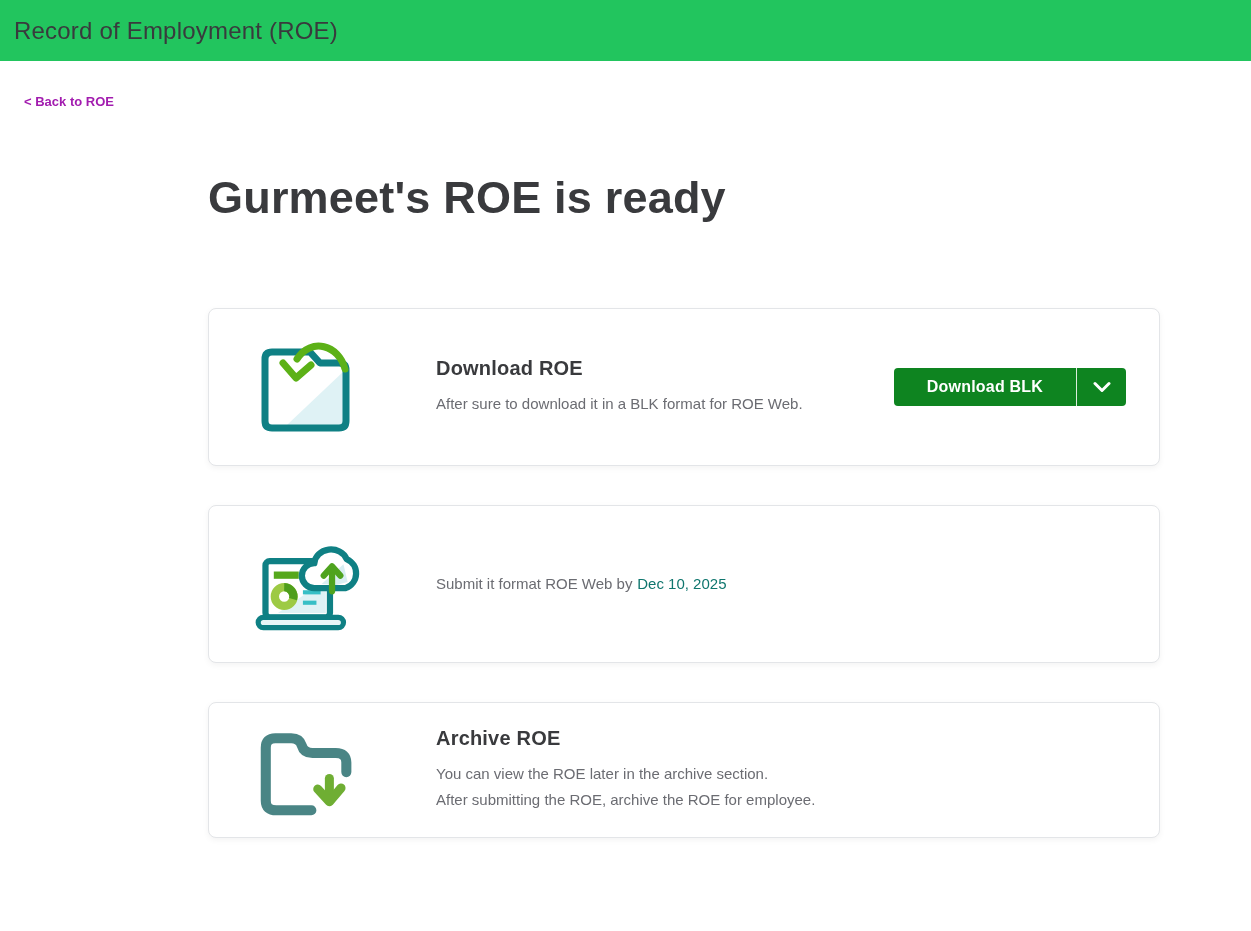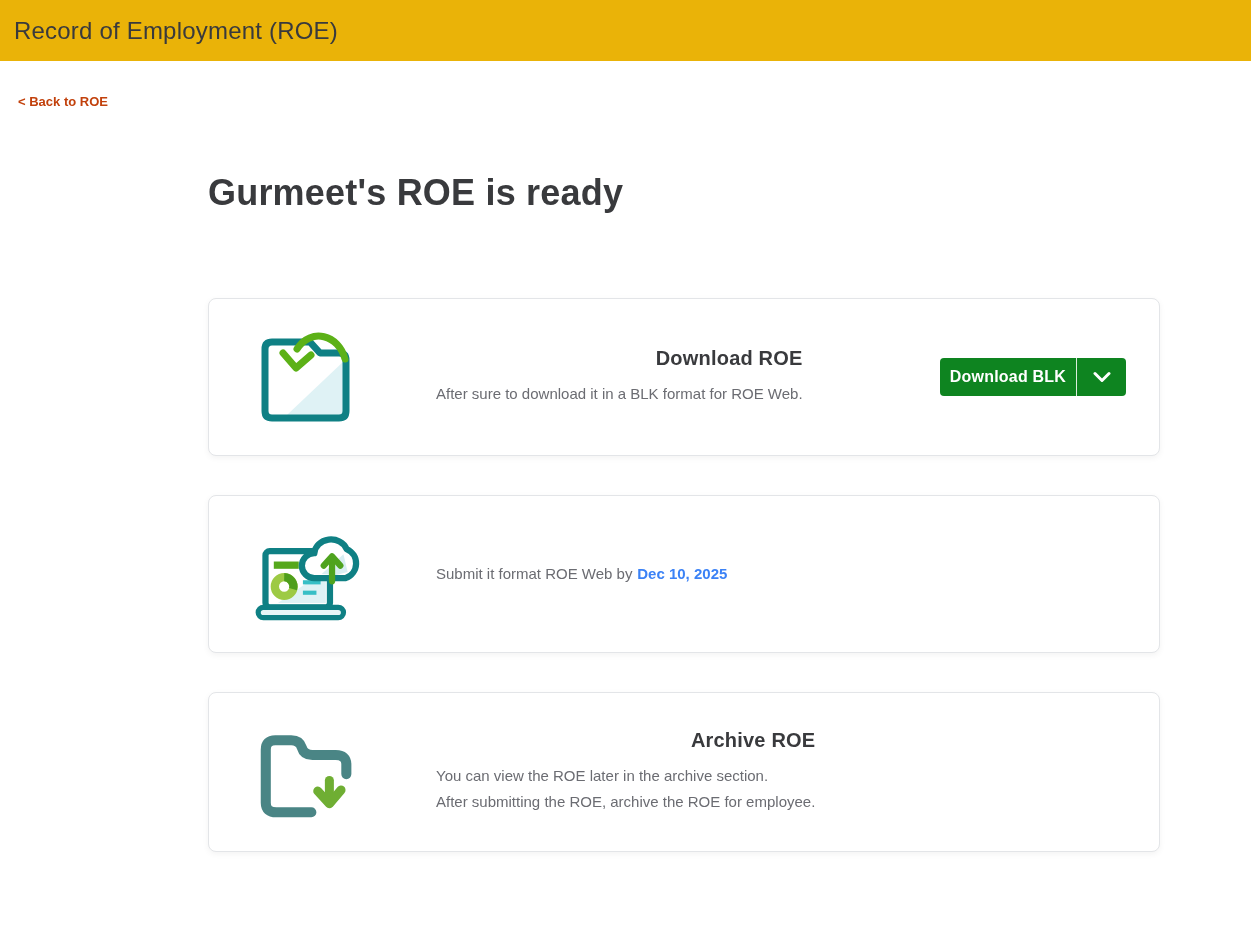--- a/index.html
+++ b/index.html
@@ -2,110 +2,109 @@
 <html><head>
 <meta charset="utf-8">
 <style>
   * { margin: 0; padding: 0; box-sizing: border-box; }
   html, body { width: 1251px; height: 931px; background: #ffffff; overflow: hidden; }
   body { font-family: "Liberation Sans", sans-serif; color: #393A3D; }
 
   
   .header {
     height: 61px;
-    background: #eab308;
+    background: #22c55e;
     display: flex;
     align-items: center;
     padding-left: 14px;
   }
   .header-title {
     font-size: 24px;
     font-weight: 500;
     color: #393A3D;
     letter-spacing: 0.2px;
   }
 
   
   .back-link {
     display: inline-block;
-    margin: 33px 0 0 18px;
+    margin: 33px 0 0 24px;
     font-size: 13px;
     font-weight: 700;
-    color: #c2410c;
+    color: #a21caf;
     text-decoration: none;
     cursor: pointer;
   }
 
   
   main { padding-left: 208px; width: 1160px; }
   h1.page-heading {
     margin-top: 62px;
-    font-size: 36px;
+    font-size: 45px;
     font-weight: 700;
     color: #393A3D;
     letter-spacing: 0.2px;
   }
 
   .cards { margin-top: 84px; }
   .card {
     width: 952px;
     height: 158px;
     background: #fff;
     border: 1px solid #E3E5E8;
     border-radius: 8px;
     box-shadow: 0 2px 6px rgba(0,0,0,0.05);
     display: flex;
     align-items: center;
     padding-left: 40px;
     margin-bottom: 39px;
   }
-  .card:last-child { height: 160px; margin-bottom: 0; }
+  .card:last-child { height: 136px; margin-bottom: 0; }
 
   .icon-box {
     width: 112px;
     height: 112px;
     display: flex;
     align-items: center;
     justify-content: center;
     flex: 0 0 112px;
   }
   .card-text { margin-left: 75px; }
   .card-title {
     font-size: 20px;
     font-weight: 700;
     color: #393A3D;
     margin-bottom: 11px;
     letter-spacing: 0.2px;
-    text-align: right;
   }
   .card-desc {
     font-size: 15px;
     color: #6B6C72;
     line-height: 26px;
   }
   .due-prefix { margin-right: 0.32em; }
-  .due-date { font-weight: 700; color: #3b82f6; }
+  .due-date { font-weight: 400; color: #0f766e; }
 
   
   .split-btn {
     margin-left: auto;
     margin-right: 33px;
     display: flex;
     height: 38px;
   }
   .btn-main {
     background: #0E8420;
     color: #fff;
     border: none;
     border-right: 1px solid rgba(255,255,255,0.85);
     border-radius: 4px 0 0 4px;
     font-family: "Liberation Sans", sans-serif;
     font-size: 16px;
     font-weight: 700;
-    padding: 0 10px;
+    padding: 0 33px;
     cursor: pointer;
     letter-spacing: 0.2px;
   }
   .btn-chev {
     background: #0E8420;
     border: none;
     border-radius: 0 4px 4px 0;
     width: 49px;
     display: flex;
     align-items: center;

